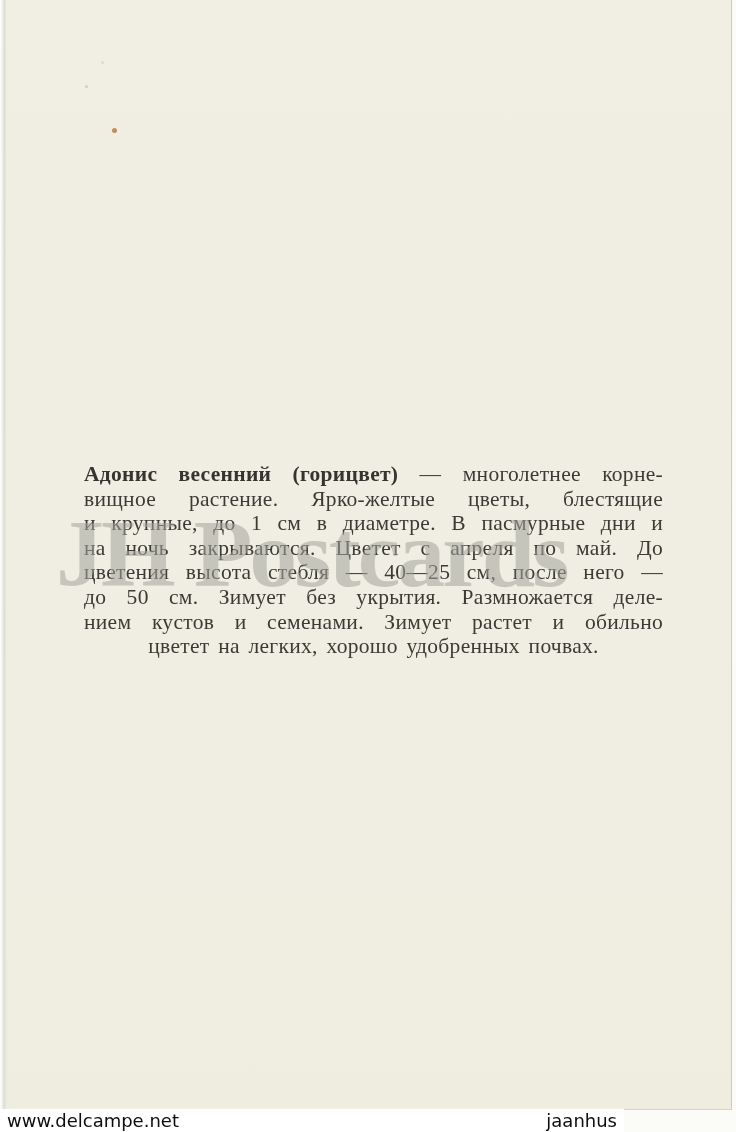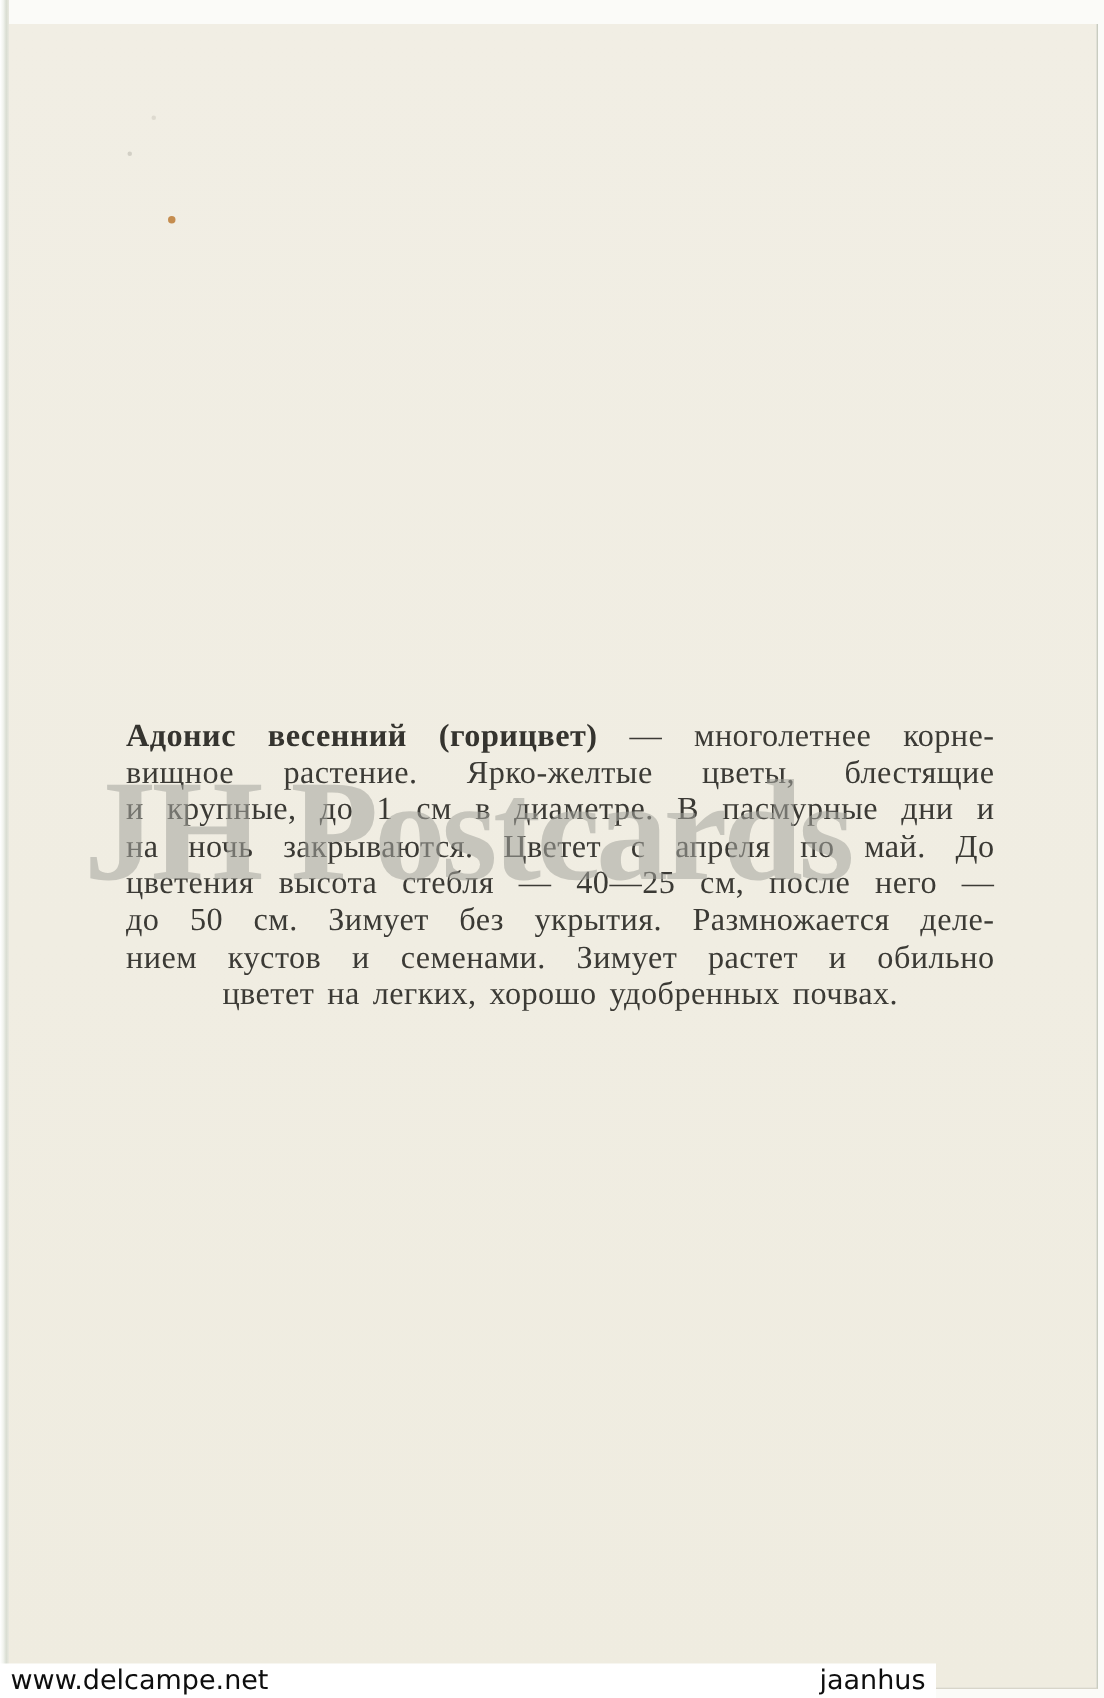--- a/index.html
+++ b/index.html
@@ -6,21 +6,21 @@
   html,body { width:736px; height:1132px; }
   body { font-family:"Liberation Serif", serif; background:#ffffff; }
 
   .scan {
     position:relative; width:736px; height:1132px;
     background:#fbfbf8; overflow:hidden;
   }
 
   
   .card {
-    position:absolute; left:6px; top:16px; width:726px; height:1110px;
+    position:absolute; left:6px; top:0; width:726px; height:1110px;
     background:linear-gradient(180deg,#f1eee4 0%, #f0ede2 55%, #efece0 100%);
     border-right:1px solid #c9ccc0;
     border-bottom:1px solid #d8d5c9;
   }
 
   
   .edge-left {
     position:absolute; left:0; top:0; width:6px; height:1110px;
     background:linear-gradient(90deg,#ffffff 0%, #f2f4ef 35%, #d9ddd2 70%, #e9e9e0 100%);
   }

